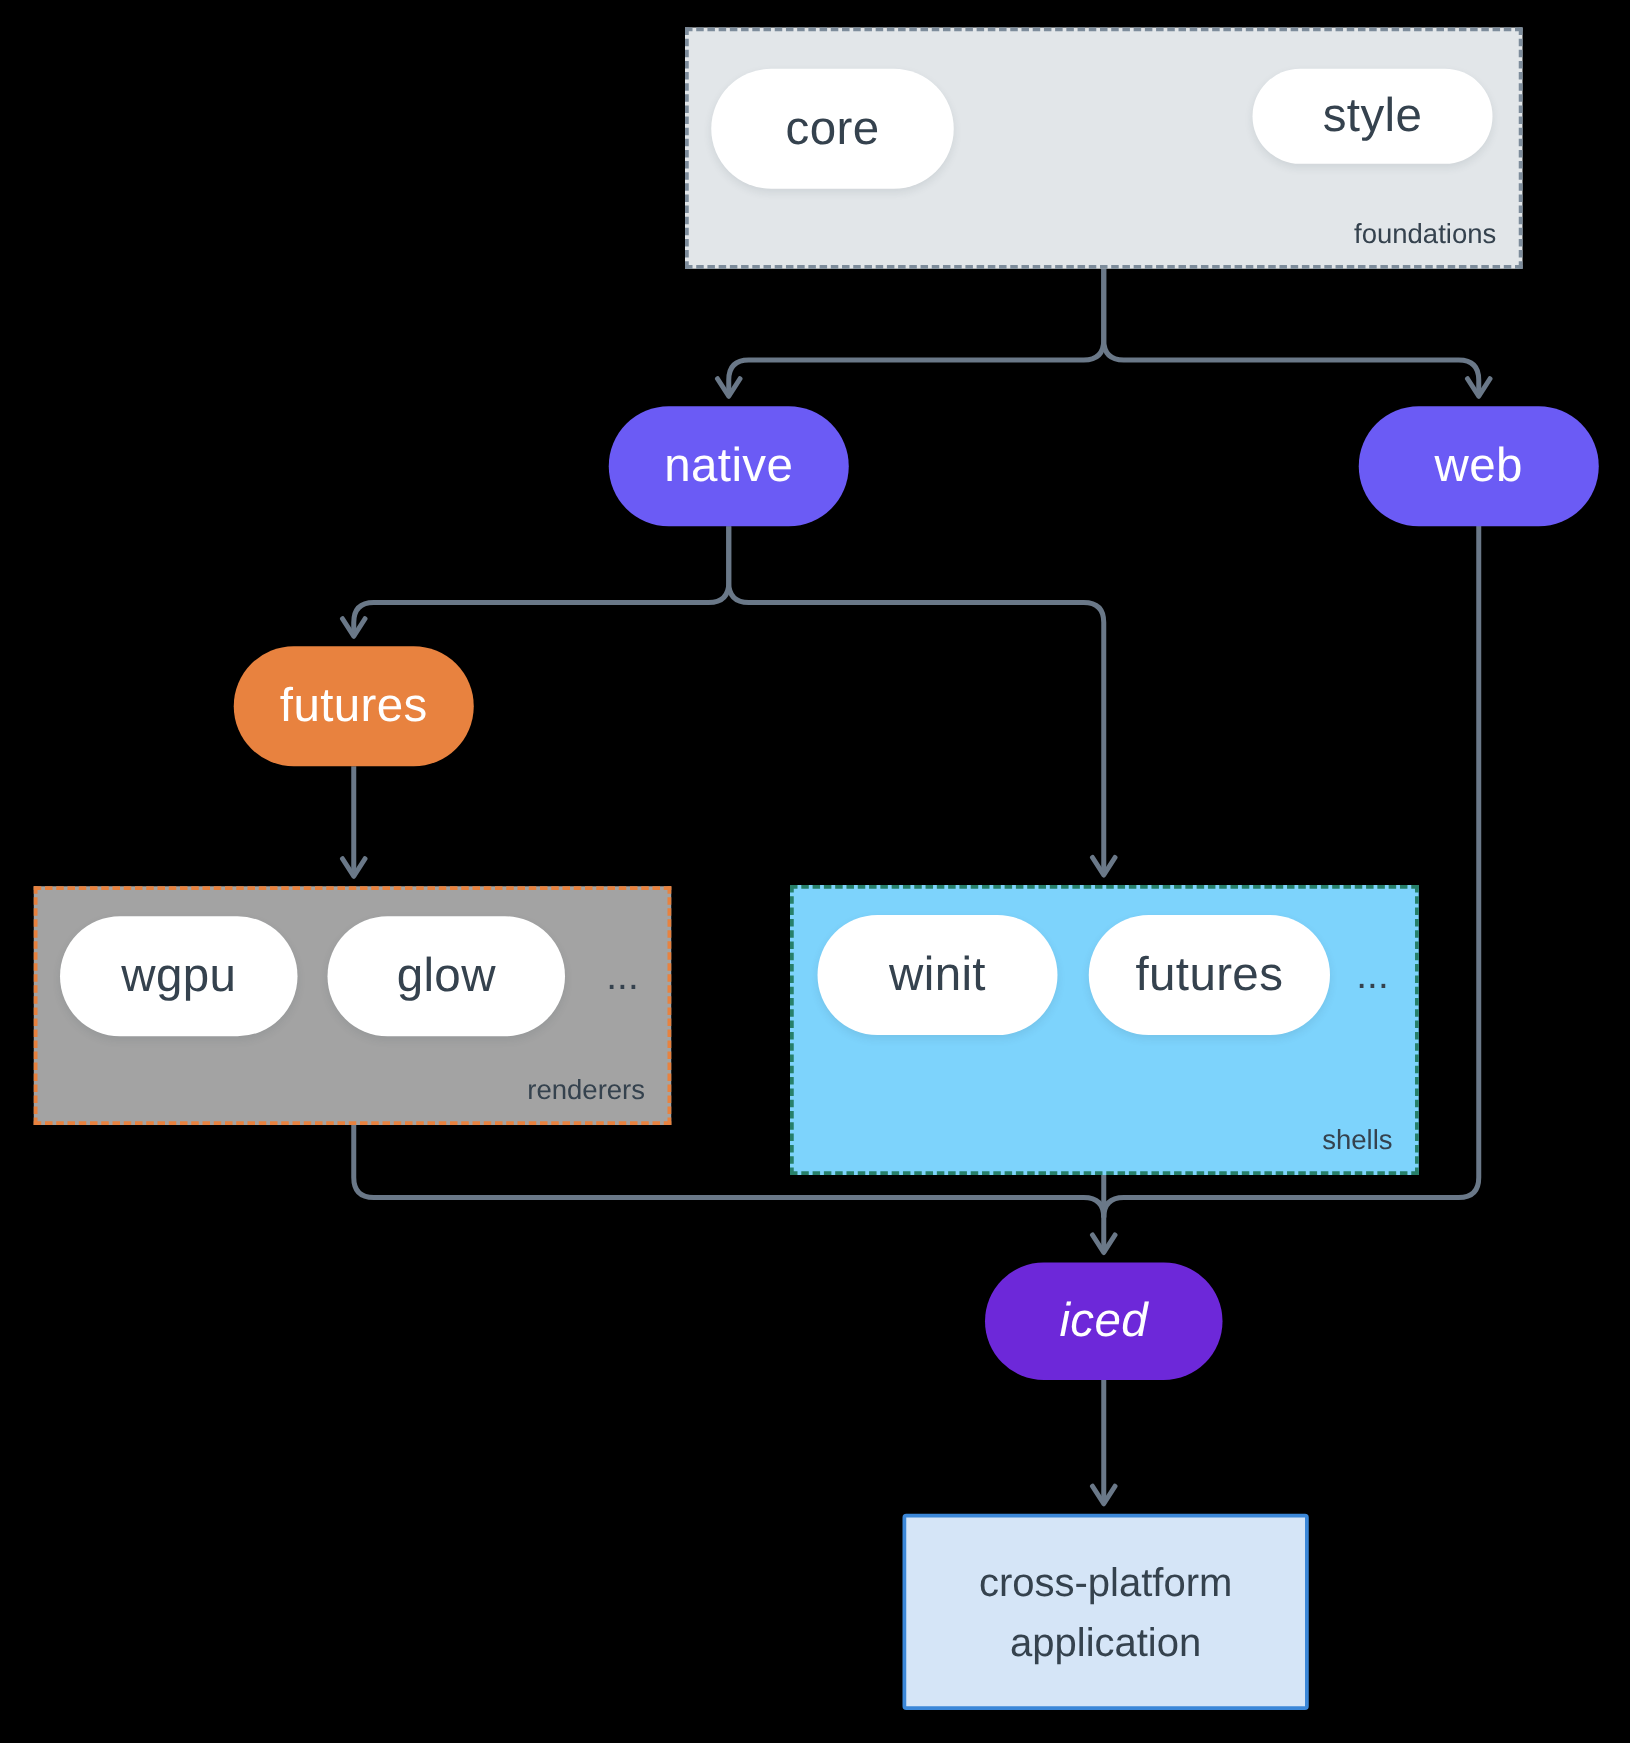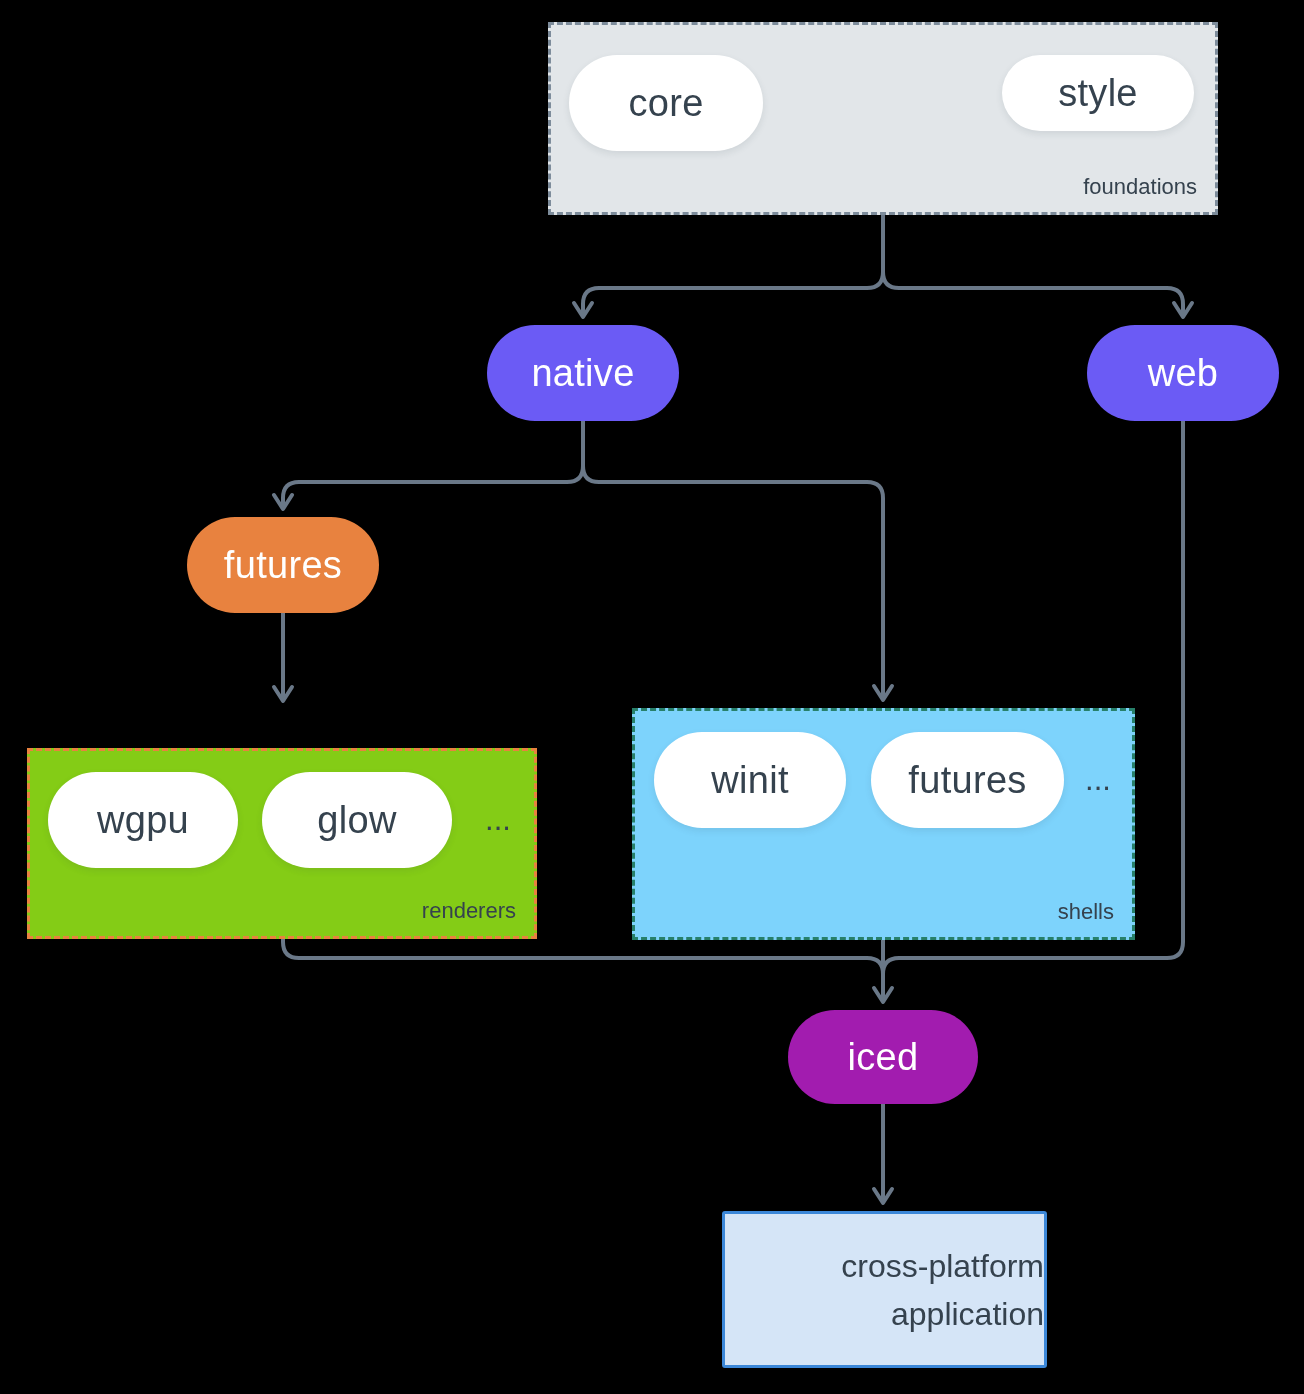--- a/index.html
+++ b/index.html
@@ -14,21 +14,21 @@
   .wires { position: absolute; left: 0; top: 0; width: 1304px; height: 1394px; }
   .wire { fill: none; stroke: #6a7888; stroke-width: 4; }
 
   .groupbox { position: absolute; box-sizing: border-box; }
   .gb-foundations {
     left: 548px; top: 22px; width: 670px; height: 193px;
     background: #e2e6e9; border: 3px dashed #7d8c9b;
   }
   .gb-renderers {
     left: 27px; top: 709px; width: 510px; height: 191px;
-    background: #84cc16; border: 3px dashed #e8823f; margin-top: 39px;
+    background: #a3a3a3; border: 3px dashed #e8823f;
   }
   .gb-shells {
     left: 632px; top: 708px; width: 503px; height: 232px;
     background: #7dd3fc; border: 3px dashed #27806a;
   }
   .group-label {
     position: absolute; right: 18px; bottom: 12px;
     font-size: 22px; color: #35424e;
   }
 
@@ -36,32 +36,32 @@
     position: absolute; display: flex; align-items: center; justify-content: center;
     border-radius: 60px; font-size: 38px; letter-spacing: 0.3px;
   }
   .pill.white {
     background: #ffffff; color: #35424e;
     box-shadow: 0 3px 7px rgba(40,55,70,0.10);
   }
   .pill.colored { color: #ffffff; }
   .pill.purple { background: #6b5bf5; }
   .pill.orange { background: #e8823f; }
-  .pill.blue   { background: #a21caf; }
+  .pill.blue   { background: #6d28d9; font-style: italic; }
 
   .ellipsis {
     position: absolute; display: flex; align-items: center; justify-content: center;
     font-size: 31px; color: #35424e; width: 60px; height: 96px;
   }
 
   .app-box {
     position: absolute; left: 722px; top: 1211px; width: 325px; height: 157px;
     box-sizing: border-box; background: #d5e5f7; border: 3px solid #3b87d8;
     border-radius: 3px;
-    display: flex; flex-direction: column; align-items: flex-end; justify-content: center;
+    display: flex; flex-direction: column; align-items: center; justify-content: center;
     font-size: 32px; line-height: 1.5; color: #35424e; text-align: center;
   }
 </style>
 </head>
 <body>
 
 <div class="stage">
 
   <svg class="wires" viewBox="0 0 1304 1394" xmlns="http://www.w3.org/2000/svg">
     <defs>

